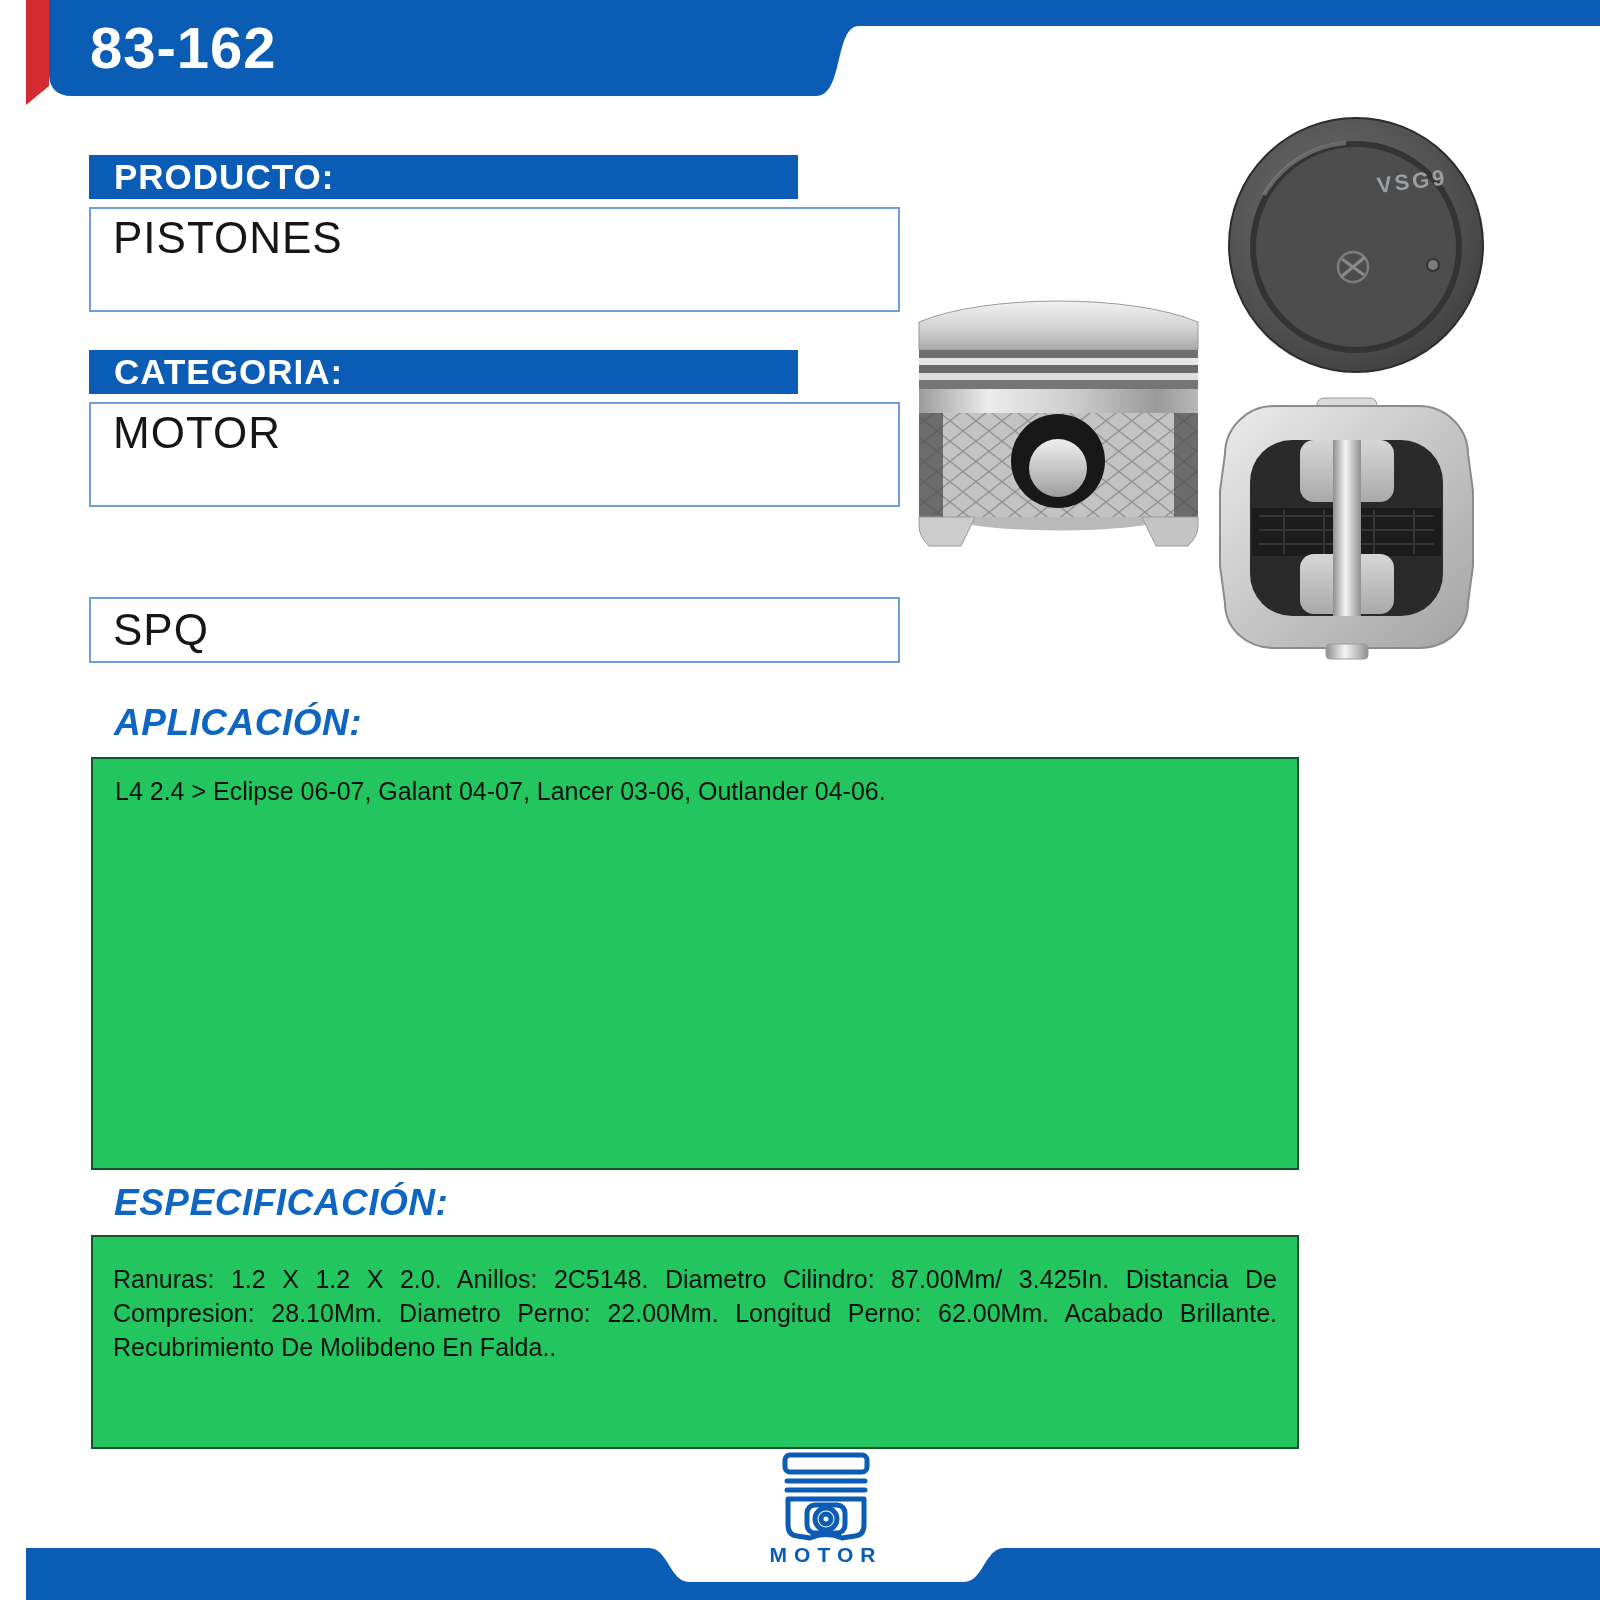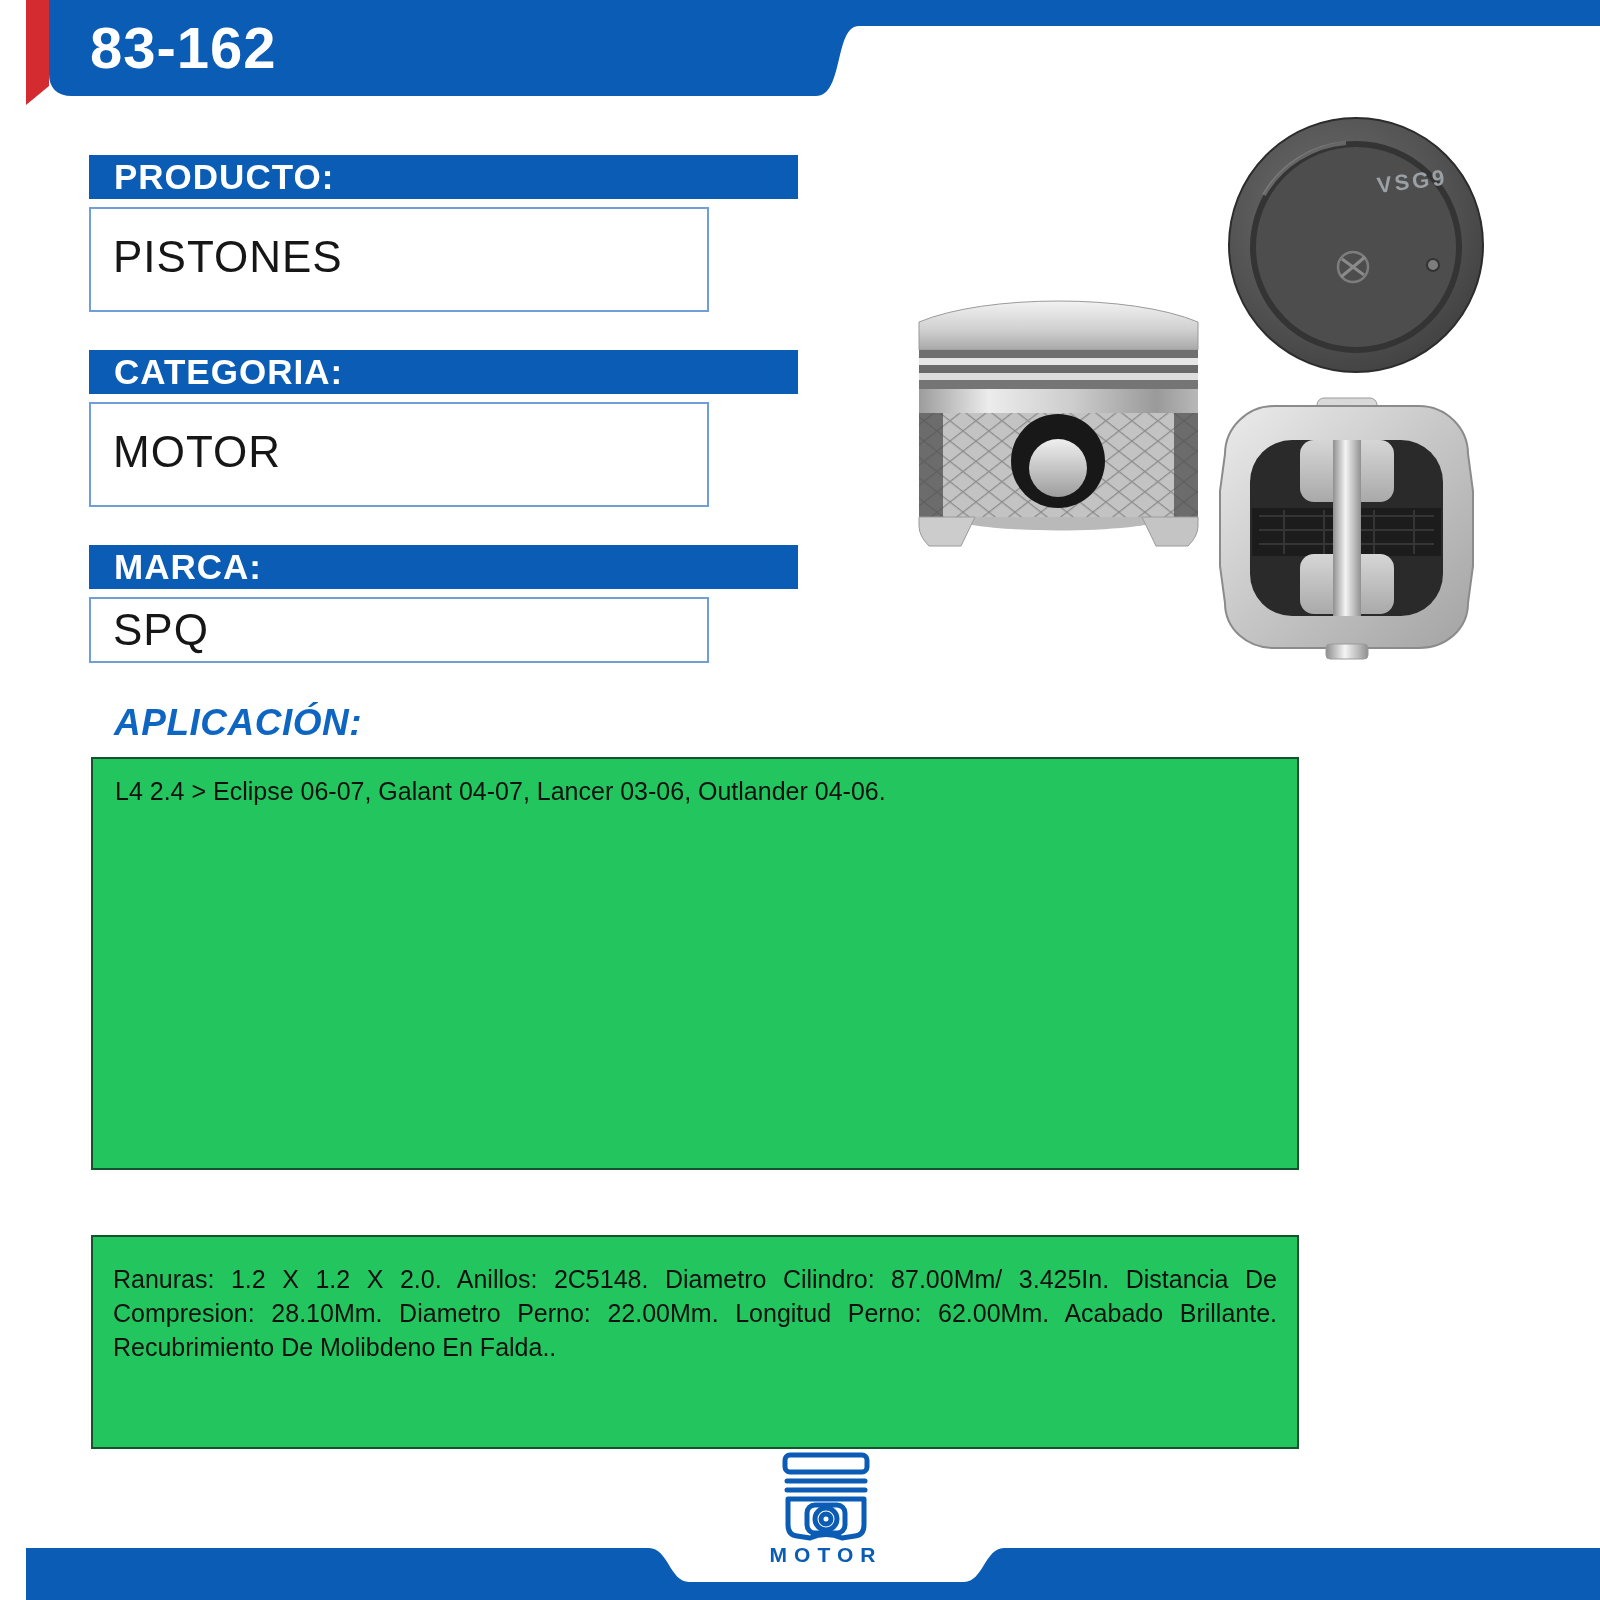--- a/index.html
+++ b/index.html
@@ -14,24 +14,24 @@
     color:#ffffff; font-size:58px; font-weight:900; letter-spacing:1px;
   }
 
   
   .field-bar{
     position:absolute; left:63px; width:709px; height:44px;
     background:#0b5cb4; color:#ffffff; display:flex; align-items:center;
     padding-left:25px; font-size:35px; font-weight:800; letter-spacing:1px;
   }
   .field-box{
-    position:absolute; left:63px; width:620px; background:#ffffff;
+    position:absolute; left:63px; width:811px; background:#ffffff;
     border:2px solid #6f9fd6; color:#161616;
     font-size:44px; font-weight:400; letter-spacing:1px;
-    padding:23px 0 0 22px;
+    padding:4px 0 0 22px;
   }
   .bar-1{ top:155px; } .box-1{ top:207px; height:105px; }
   .bar-2{ top:350px; } .box-2{ top:402px; height:105px; }
   .bar-3{ top:545px; } .box-3{ top:597px; height:66px; padding-top:6px; }
 
   
   .img-side   { position:absolute; left:885px;  top:288px; }
   .img-top    { position:absolute; left:1200px; top:115px; }
   .img-bottom { position:absolute; left:1188px; top:396px; }
 
@@ -75,23 +75,20 @@
     <span>PISTONES</span>
   </div>
 
   <div class="field-bar bar-2">
     <span>CATEGORIA:</span>
   </div>
   <div class="field-box box-2">
     <span>MOTOR</span>
   </div>
 
-  <div class="field-bar bar-3">
-    <span>MARCA:</span>
-  </div>
   <div class="field-box box-3">
     <span>SPQ</span>
   </div>
 
   <svg class="img-side" width="295" height="262" viewBox="0 0 295 262">
     <defs>
       <linearGradient id="gCrown" x1="0" y1="0" x2="0" y2="1">
         <stop offset="0" stop-color="#f2f2f2"></stop>
           <stop offset="0.6" stop-color="#cfcfcf"></stop>
           <stop offset="1" stop-color="#a8a8a8"></stop>
@@ -184,20 +181,21 @@
     <rect x="86" y="158" width="94" height="60" rx="14" fill="url(#gBoss)"></rect>
     <rect x="119" y="44" width="28" height="176" fill="url(#gPin2)"></rect>
     <rect x="112" y="248" width="42" height="15" rx="4" fill="url(#gPin2)" stroke="#9b9b9b"></rect>
   </svg>
 
   <div class="sec-title title-app">APLICACIÓN:</div>
   <div class="sec-box box-app">
     <span>L4 2.4 &gt; Eclipse 06-07, Galant 04-07, Lancer 03-06, Outlander 04-06.</span>
   </div>
 
+  <div class="sec-title title-spec">ESPECIFICACIÓN:</div>
   <div class="sec-box box-spec">
     <span>Ranuras: 1.2 X 1.2 X 2.0. Anillos: 2C5148. Diametro Cilindro: 87.00Mm/ 3.425In. Distancia De Compresion: 28.10Mm. Diametro Perno: 22.00Mm. Longitud Perno: 62.00Mm. Acabado Brillante. Recubrimiento De Molibdeno En Falda..</span>
   </div>
 
   <svg class="footer-icon" width="96" height="92" viewBox="0 0 96 92">
     <g fill="none" stroke="#0b5cb4" stroke-width="5" stroke-linecap="round" stroke-linejoin="round">
       <rect x="7" y="3" width="82" height="17" rx="5"></rect>
       <path d="M9,29 H87"></path>
       <path d="M9,38 H87"></path>
       <path d="M10,47 H86 V73 Q86,83 77,84 L64,86 Q48,79 32,86 L19,84 Q10,83 10,73 Z"></path>

